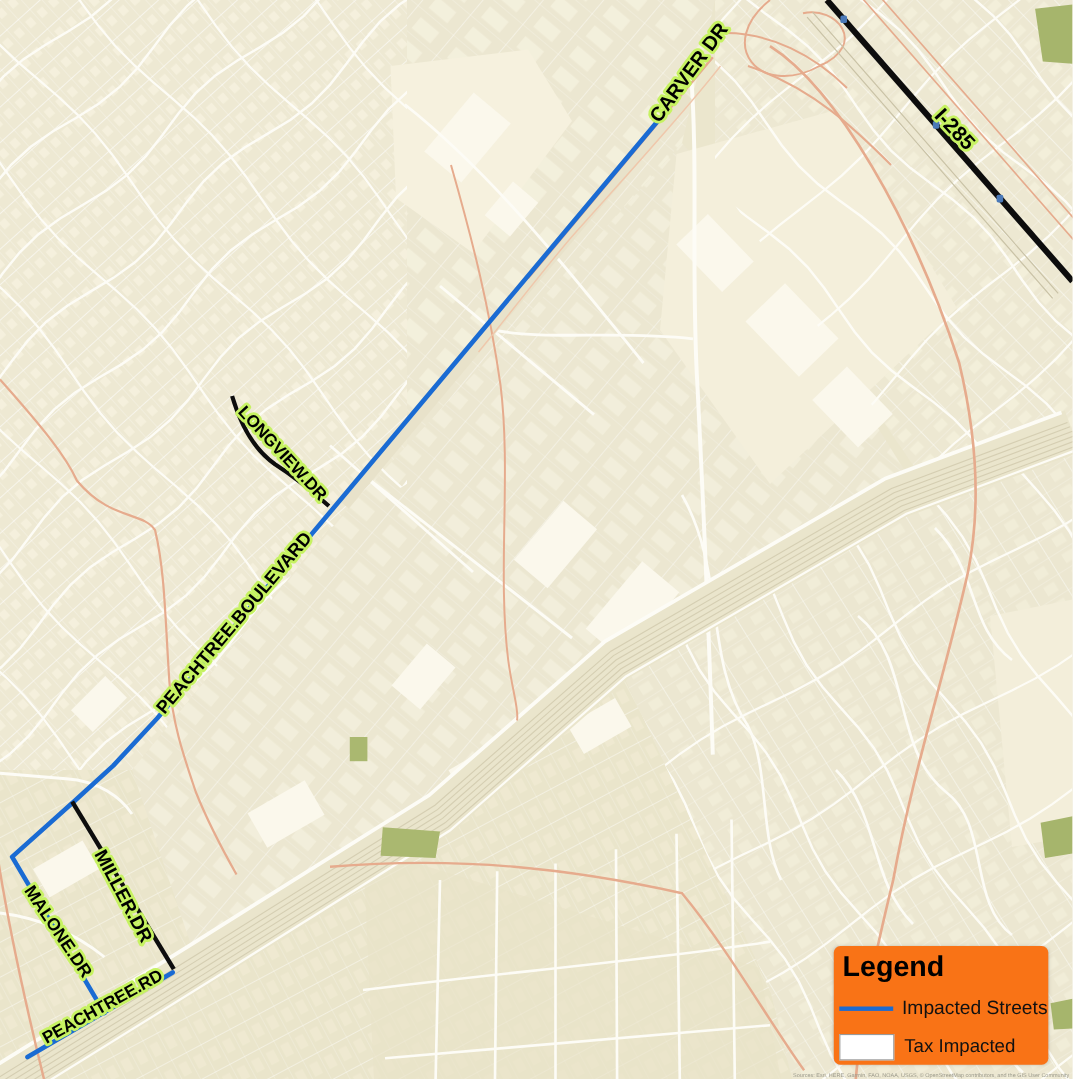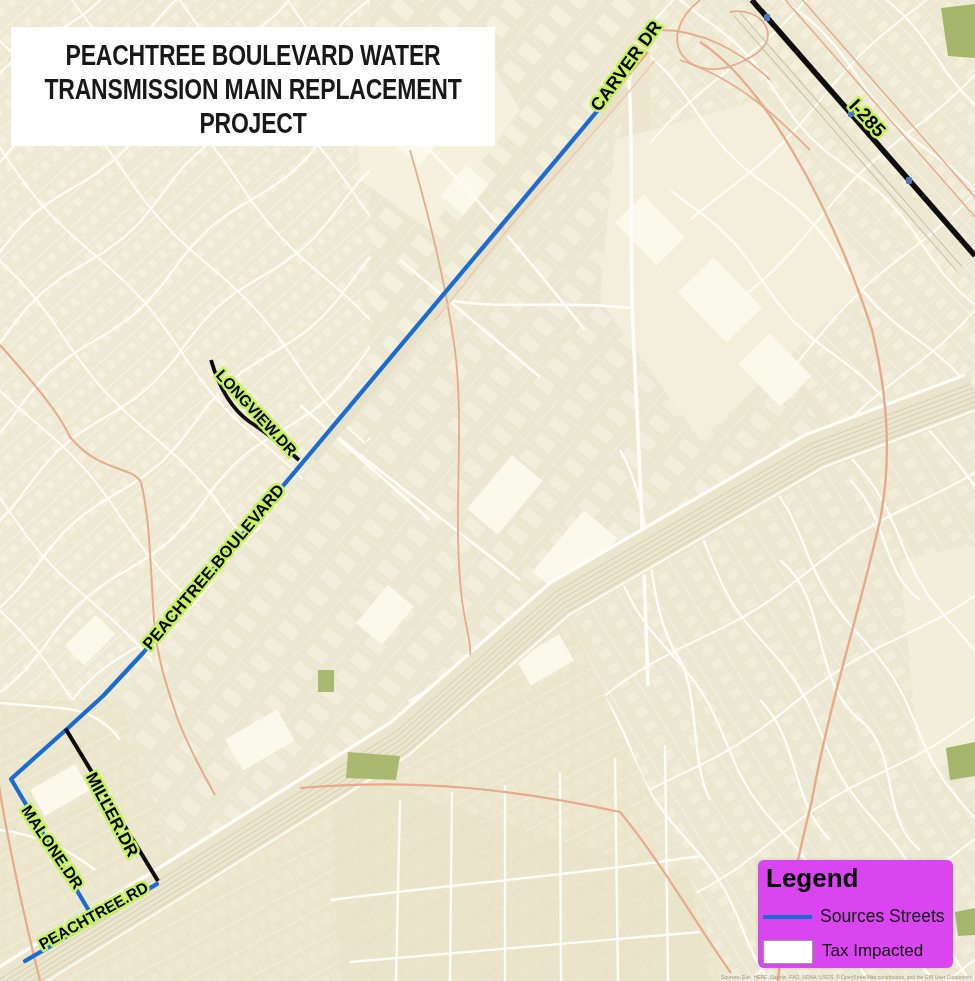--- a/index.html
+++ b/index.html
@@ -2,21 +2,21 @@
 <html><head>
 <meta charset="utf-8">
 <style>
 html,body{margin:0;padding:0;background:#ffffff}
 #map{position:relative;width:975px;height:981px;overflow:hidden;font-family:"Liberation Sans",sans-serif}
 #map svg{position:absolute;left:0;top:0}
 .titlebox{position:absolute;left:11px;top:27px;width:484px;height:119px;background:#ffffff;
  display:flex;align-items:center;justify-content:center;text-align:center}
 .titlebox h1{margin:0;position:relative;top:3px;font-size:23px;line-height:27px;font-weight:bold;color:#181818;
  letter-spacing:-0.2px;transform:scaleY(1.26)}
-.legend{position:absolute;left:758px;top:860px;width:195px;height:108px;background:#d946ef;border-radius:6px;
+.legend{position:absolute;left:758px;top:860px;width:195px;height:108px;background:#f97316;border-radius:6px;
  box-shadow:0 0 3px rgba(120,120,120,0.35)}
 .legend .lt{position:absolute;left:8px;top:3px;font-size:26px;font-weight:bold;color:#000}
 .legend .lswatch{position:absolute;left:5px;top:55px;width:49px;height:4px;background:#1a6bd3}
 .legend .ltext1{position:absolute;left:62px;top:46px;font-size:17.5px;color:#111}
 .legend .pswatch{position:absolute;left:5px;top:80px;width:48px;height:22px;background:#fff;border:1px solid #9a9a9a}
 .legend .ltext2{position:absolute;left:64px;top:81px;font-size:17px;color:#111}
 </style>
 </head>
 <body>
 <div id="map">
@@ -348,29 +348,26 @@
         <text x="52.3" y="847.2" text-anchor="middle" dominant-baseline="central" font-family="Liberation Sans, sans-serif" font-weight="bold" font-size="16" letter-spacing="0" fill="#000000" stroke="#c6f261" stroke-width="5" stroke-linejoin="round" paint-order="stroke" style="paint-order:stroke">MALONE.DR</text>
       </g>
 
 <g transform="rotate(-29 93.5 915.5)">
         <text x="93.5" y="915.5" text-anchor="middle" dominant-baseline="central" font-family="Liberation Sans, sans-serif" font-weight="bold" font-size="15.5" letter-spacing="0" fill="#000000" stroke="#c6f261" stroke-width="5" stroke-linejoin="round" paint-order="stroke" style="paint-order:stroke">PEACHTREE.RD</text>
       </g>
 
 <text x="972" y="979" text-anchor="end" font-family="Liberation Sans, sans-serif" font-size="5" fill="#9a998b">Sources: Esri, HERE, Garmin, FAO, NOAA, USGS, © OpenStreetMap contributors, and the GIS User Community</text>
 </svg>
 
-<div class="titlebox">
-      <h1>PEACHTREE BOULEVARD WATER<br>TRANSMISSION MAIN REPLACEMENT<br>PROJECT</h1>
-    </div>
 
 <div class="legend">
 
 <div class="lt">Legend</div>
 
 <div class="lswatch"></div>
 
-<div class="ltext1">Sources Streets</div>
+<div class="ltext1">Impacted Streets</div>
 
 <div class="pswatch"></div>
 
 <div class="ltext2">Tax Impacted</div>
 </div>
 </div>
 
 </body></html>

